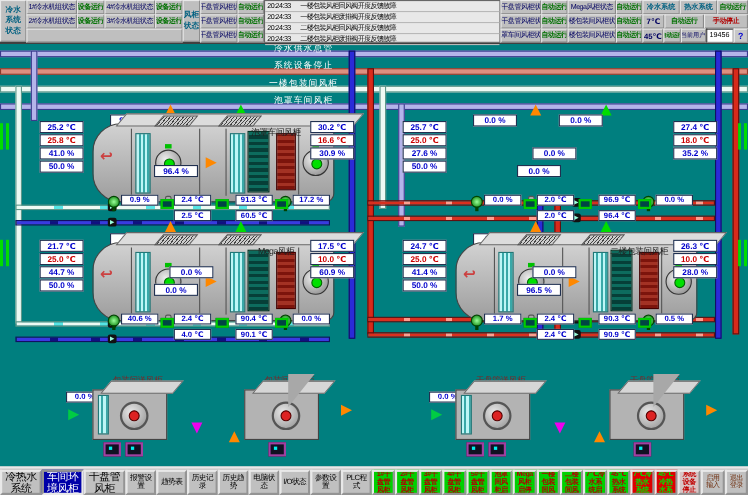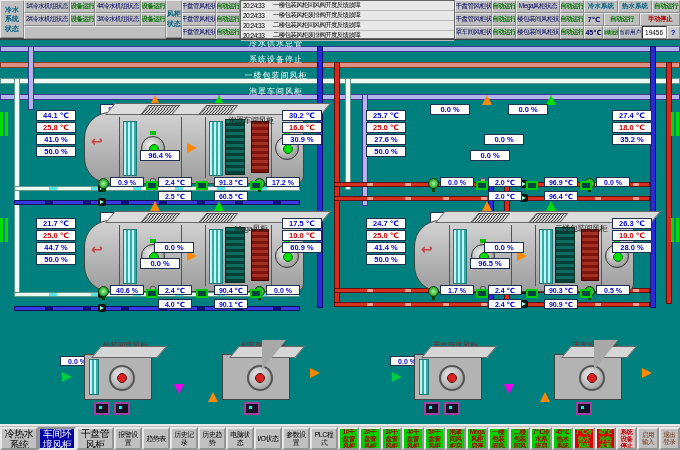--- a/index.html
+++ b/index.html
@@ -220,21 +220,21 @@
   <div class="tri arr-up-g" style="left:546px;top:95px;"></div>
   <div class="tri arr-up-o" style="left:150px;top:201px;"></div>
   <div class="tri arr-up-g" style="left:214px;top:201px;"></div>
   <div class="tri arr-up-o" style="left:482px;top:201px;"></div>
   <div class="tri arr-up-g" style="left:546px;top:201px;"></div>
 
   <div id="ahu-layer">
 
       <div class="ahu">
         <div class="lcol">
-          <div class="vbox">44.1 ℃</div>
+          <div class="vbox">25.2 ℃</div>
           <div class="vbox red">25.8 ℃</div>
           <div class="vbox">41.0 %</div>
           <div class="vbox">50.0 %</div>
         </div>
         <div class="vbox abs tb1">98.0 %</div>
         <div class="vbox abs tb2">2.3 %</div>
         <div class="ahu-body">
           <div class="roof">
             <div class="grille g1"></div>
             <div class="grille g2"></div>

